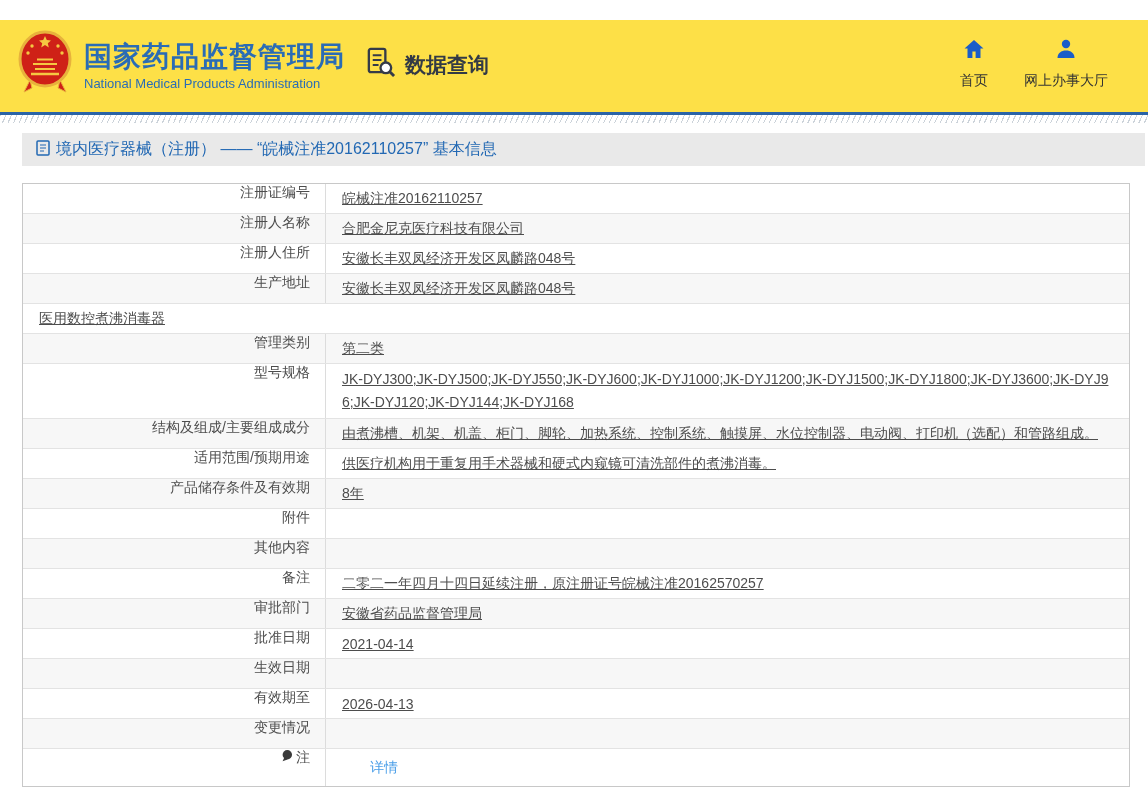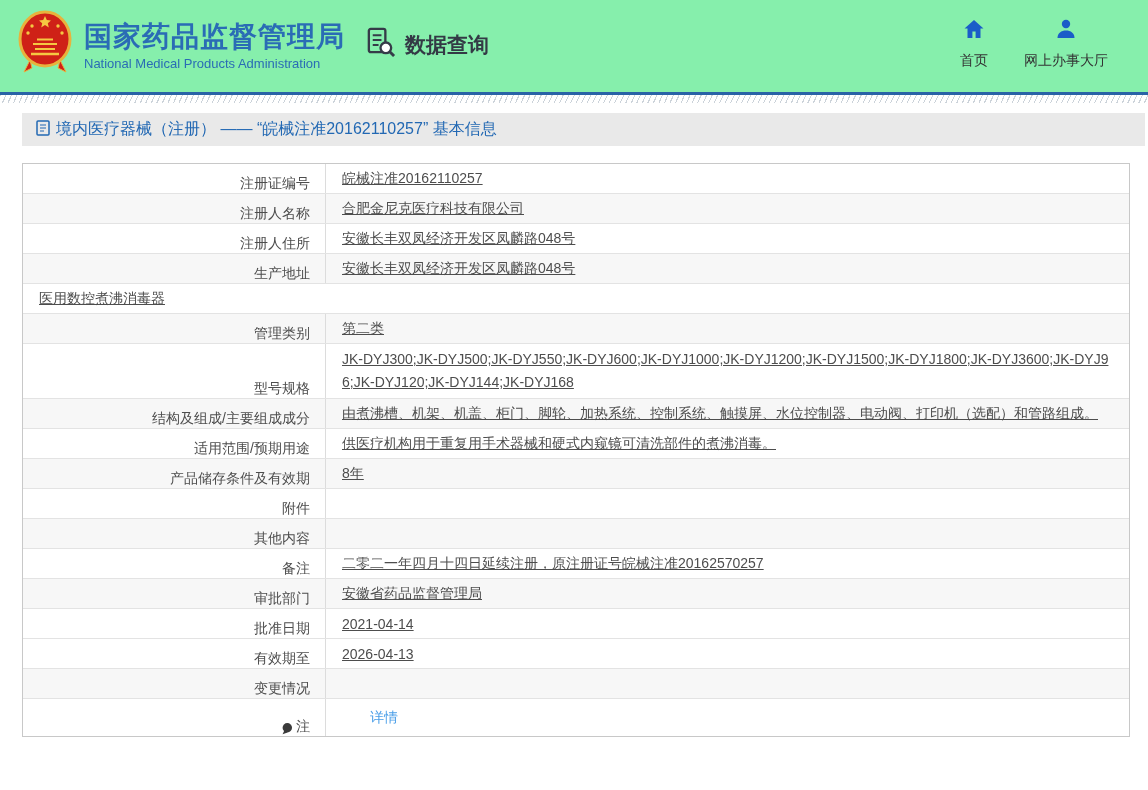--- a/index.html
+++ b/index.html
@@ -10,21 +10,21 @@
     --titlebar-bg:#e9e9e9;
     --zebra-row-bg:#f7f7f7;
   }
   *{box-sizing:border-box;}
   html,body{margin:0;padding:0;}
   body{
     width:1148px;height:790px;overflow:hidden;background:#fff;
     font-family:"Liberation Sans","DejaVu Sans",sans-serif;
   }
   
-  .site-header{position:relative;height:92px;background:#86efac;}
+  .site-header{position:relative;height:92px;background:#fde047;margin-top:20px;}
   .logo{position:absolute;left:18px;top:10px;display:flex;align-items:center;gap:12px;cursor:pointer;}
   .logo-text .zh{font-size:28px;font-weight:bold;color:var(--brand-blue);letter-spacing:1px;line-height:34px;}
   .logo-text .en{font-size:13px;color:var(--brand-blue);margin-top:2px;}
   .data-query{position:absolute;left:364px;top:26px;display:flex;align-items:center;gap:8px;cursor:pointer;}
   .data-query .dq-label{font-size:21px;font-weight:600;color:#333a45;}
   .top-nav{position:absolute;right:40px;top:17px;display:flex;gap:36px;}
   .nav-item{display:flex;flex-direction:column;align-items:center;gap:7px;cursor:pointer;}
   .nav-item .nav-label{font-size:14px;color:#333;}
   
   .blue-line{height:3px;background:var(--divider-blue);}
@@ -32,21 +32,21 @@
   
   .content{margin:10px 3px 0 22px;}
   .page-titlebar{height:33px;background:var(--titlebar-bg);display:flex;align-items:center;padding-left:14px;gap:6px;}
   .page-title{font-size:16px;color:#2268b3;}
   .info-table{width:1108px;margin-top:17px;border:1px solid #c8c8c8;background:#fff;}
   .row{display:flex;min-height:30px;border-bottom:1px solid #e3e3e3;background:#fff;}
   .row:last-child{border-bottom:none;min-height:37px;}
   .row.zebra{background:var(--zebra-row-bg);}
   .row.tall{min-height:55px;}
   .cell{font-size:14px;color:#4d4d4d;}
-  .cell.label{width:303px;min-width:303px;display:flex;align-items:flex-end;justify-content:flex-end;
+  .cell.label{width:303px;min-width:303px;display:flex;align-items:flex-start;justify-content:flex-end;
     padding-right:15px;border-right:1px solid #dcdcdc;gap:3px;}
   .cell.value{flex:1;display:flex;align-items:center;padding:4px 12px 4px 16px;}
   .row.tall .cell.value{line-height:23px;}
   .val-text{word-break:break-all;text-decoration:underline;}
   .val-link{color:var(--link-blue);text-decoration:none;cursor:pointer;margin-left:28px;}
   .note-icon{display:inline-flex;align-items:center;}
 </style>
 </head>
 <body>
 
@@ -276,20 +276,30 @@
     <div class="cell label">
 
       <span class="label-text">批准日期</span>
     </div>
     <div class="cell value">
       <span class="val-text">2021-04-14</span>
 
     </div>
   </div>
 
+  <div class="row zebra">
+    <div class="cell label">
+
+      <span class="label-text">生效日期</span>
+    </div>
+    <div class="cell value">
+      <span class="val-text"></span>
+
+    </div>
+  </div>
 
   <div class="row">
     <div class="cell label">
 
       <span class="label-text">有效期至</span>
     </div>
     <div class="cell value">
       <span class="val-text">2026-04-13</span>
 
     </div>

